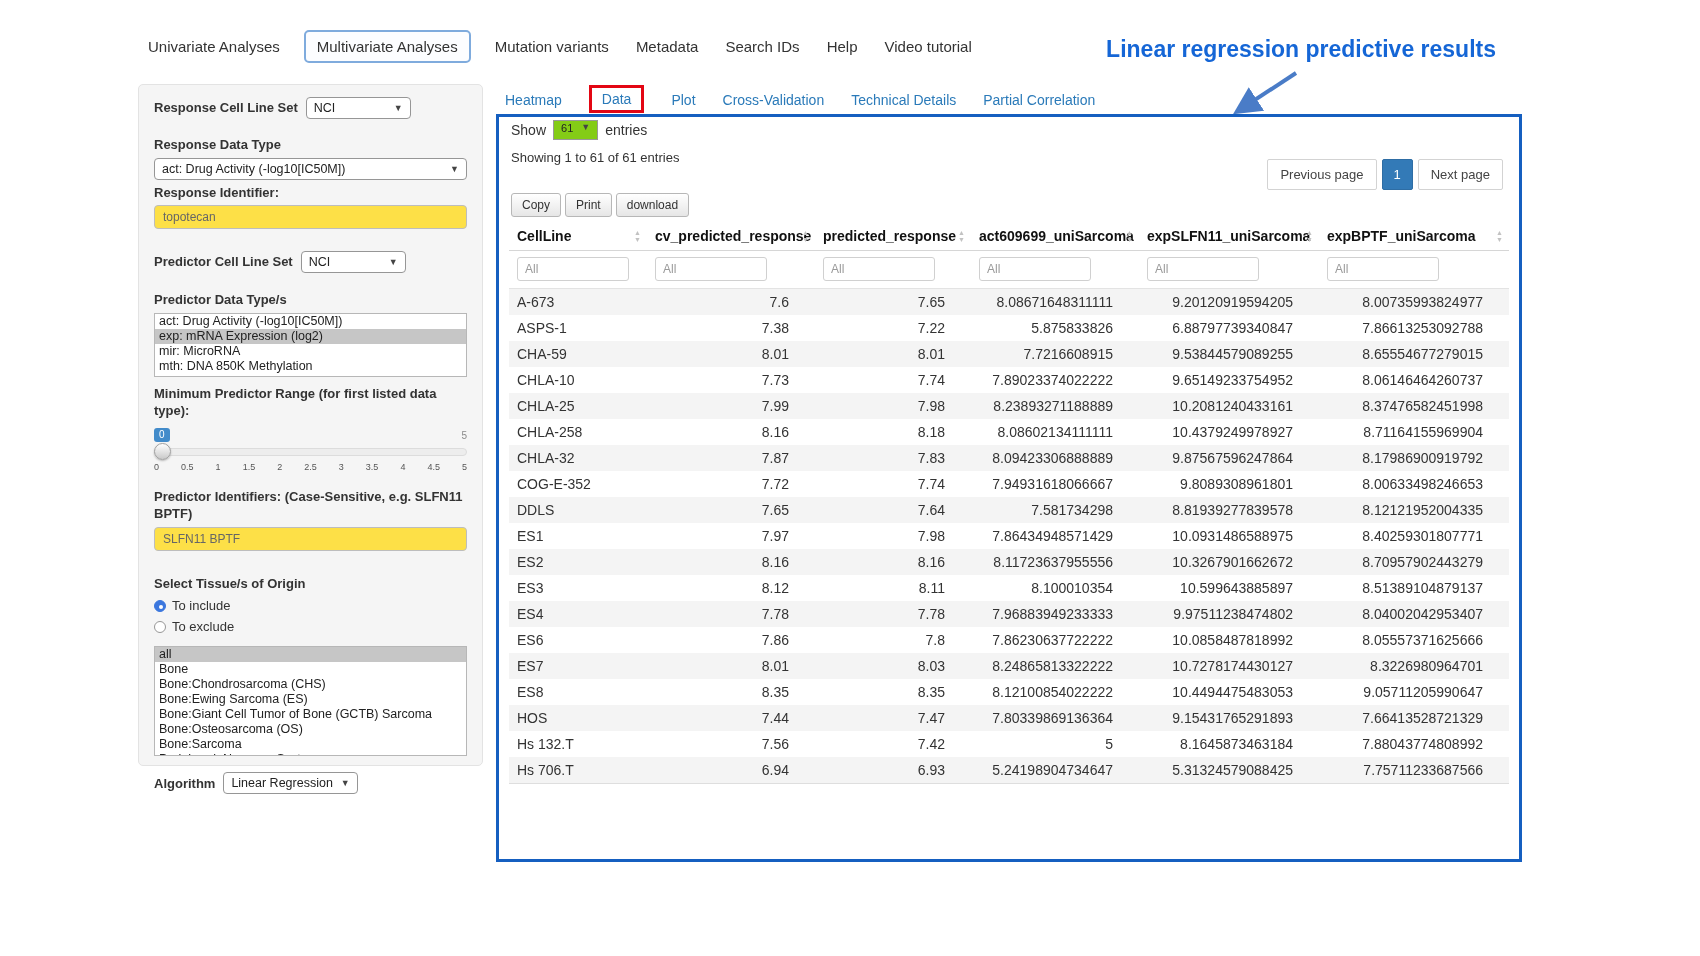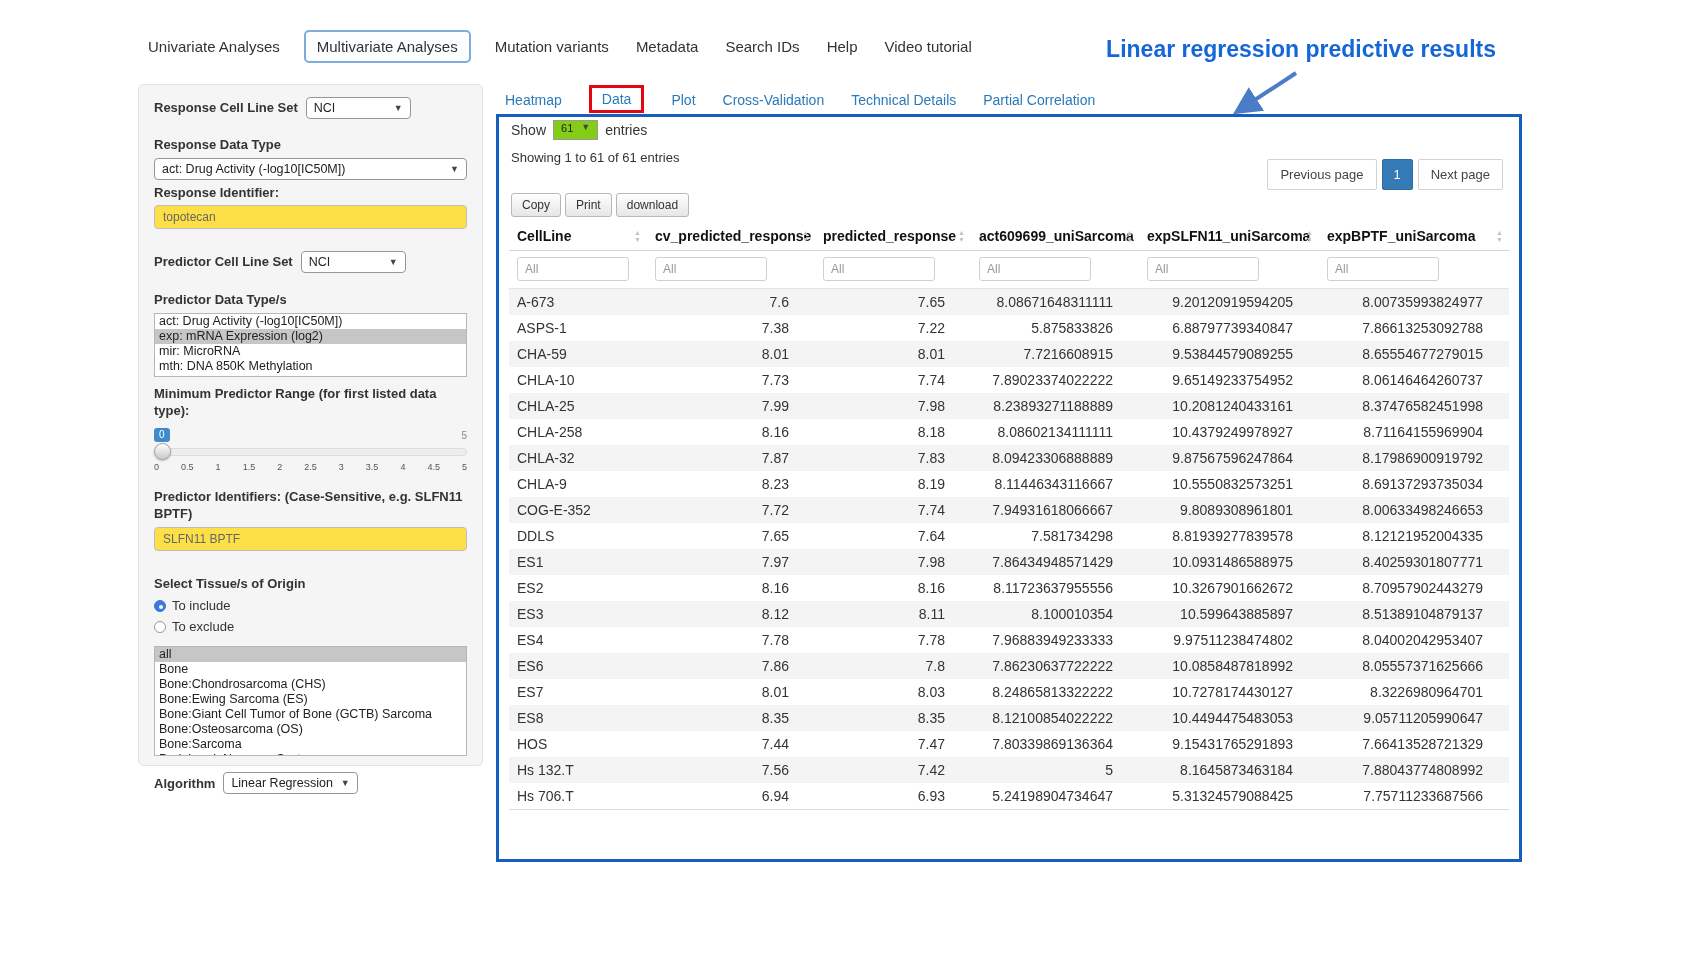--- a/index.html
+++ b/index.html
@@ -340,28 +340,20 @@
           </tr>
           <tr class="data-row">
             <td class="cell-name">CHLA-32</td>
             <td class="cell-num">7.87</td>
             <td class="cell-num">7.83</td>
             <td class="cell-num">8.09423306888889</td>
             <td class="cell-num">9.87567596247864</td>
             <td class="cell-num">8.17986900919792</td>
           </tr>
           <tr class="data-row">
-            <td class="cell-name">CHLA-9</td>
-            <td class="cell-num">8.23</td>
-            <td class="cell-num">8.19</td>
-            <td class="cell-num">8.11446343116667</td>
-            <td class="cell-num">10.5550832573251</td>
-            <td class="cell-num">8.69137293735034</td>
-          </tr>
-          <tr class="data-row">
             <td class="cell-name">COG-E-352</td>
             <td class="cell-num">7.72</td>
             <td class="cell-num">7.74</td>
             <td class="cell-num">7.94931618066667</td>
             <td class="cell-num">9.8089308961801</td>
             <td class="cell-num">8.00633498246653</td>
           </tr>
           <tr class="data-row">
             <td class="cell-name">DDLS</td>
             <td class="cell-num">7.65</td>

